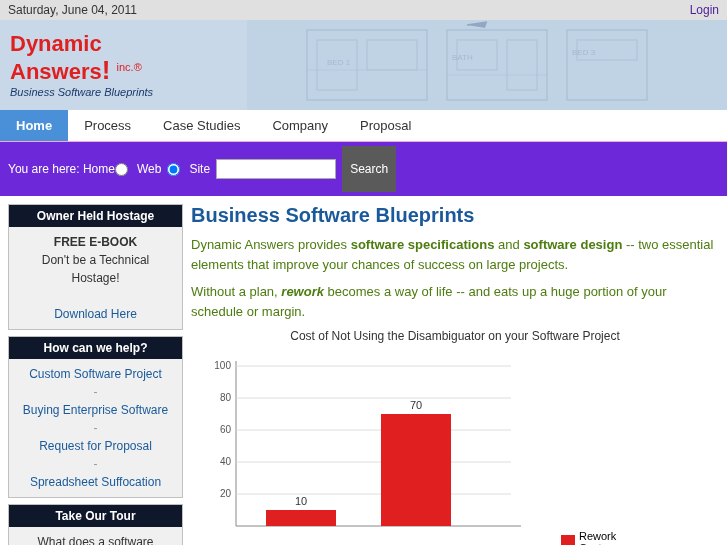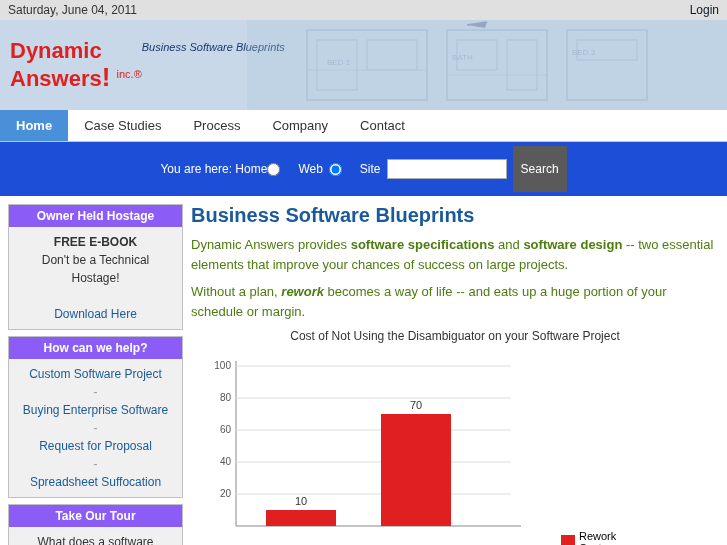--- a/index.html
+++ b/index.html
@@ -1,48 +1,48 @@
 <!DOCTYPE html>
 <html><head>
   <meta charset="utf-8">
   <style>
     * { margin: 0; padding: 0; box-sizing: border-box; }
     body { font-family: Arial, sans-serif; font-size: 13px; background: #fff; width: 727px; overflow-x: hidden; }
 
     
     #top-bar { background: #e0e0e0; display: flex; justify-content: space-between; align-items: center; padding: 3px 8px; font-size: 12px; color: #333; }
-    #login-link { color: #0f172a; text-decoration: none; font-size: 12px; }
+    #login-link { color: #4c1d95; text-decoration: none; font-size: 12px; }
 
     
     #header { background: #c8d8e8; height: 90px; display: flex; align-items: center; padding: 0 10px; overflow: hidden; position: relative; }
-    #logo-area { display: flex; flex-direction: row; }
+    #logo-area { display: flex; flex-direction: column; }
     #logo-text { font-size: 22px; font-weight: bold; color: #1a3a6b; line-height: 1.1; }
     #logo-text span { color: #e02020; }
     #logo-tagline { font-size: 11px; color: #1a3a6b; font-style: italic; margin-top: 2px; }
 
     
     #nav { background: #fff; border-bottom: 1px solid #f9a8d4; display: flex; align-items: flex-start; padding: 0; }
     .nav-item { padding: 8px 16px; font-size: 13px; cursor: pointer; color: #333; text-decoration: none; display: block; }
     .nav-item.active { background: #4a90d9; color: #fff; font-weight: bold; }
 
     
-    #breadcrumb { background: #1d4ed8; color: #fff; padding: 4px 8px; font-size: 12px; display: flex; align-items: center; justify-content: center; }
+    #breadcrumb { background: #6d28d9; color: #fff; padding: 4px 8px; font-size: 12px; display: flex; align-items: center; justify-content: flex-start; }
     #search-area { display: flex; align-items: center; gap: 6px; }
-    .radio-label { color: #fff; font-size: 12px; display: flex; align-items: center; gap: 18px; }
+    .radio-label { color: #fff; font-size: 12px; display: flex; align-items: center; gap: 9px; }
     #search-input { border: 1px solid #aaa; padding: 2px 4px; font-size: 12px; width: 120px; }
     #search-btn { background: #5a5a5a; color: #fff; border: none; padding: 16px 8px; font-size: 12px; cursor: pointer; }
 
     
     #main { display: flex; padding: 8px; gap: 8px; }
 
     
     #sidebar { width: 175px; flex-shrink: 0; display: flex; flex-direction: column; gap: 6px; }
 
     .sidebar-box { border: 1px solid #c0c0c0; background: #f0f0f0; }
-    .sidebar-box-title { background: #8b5cf6; color: #fff; font-weight: bold; font-size: 12px; text-align: center; padding: 4px 6px; }
+    .sidebar-box-title { background: #0f172a; color: #fff; font-weight: bold; font-size: 12px; text-align: center; padding: 4px 6px; }
     .sidebar-box-content { padding: 6px 8px; font-size: 12px; text-align: center; color: #333; line-height: 1.5; }
     .sidebar-box-content a { color: #1a5a9a; text-decoration: none; }
     .sidebar-box-content .free-ebook { font-weight: bold; font-size: 12px; }
     .sidebar-box-content .sep { color: #999; }
 
     
     #content { flex: 1; }
     #content h1 { color: #1a5a9a; font-size: 20px; font-weight: bold; margin-bottom: 8px; }
     #content p { font-size: 13px; color: #4d7c0f; line-height: 1.5; margin-bottom: 8px; }
     #content p strong { font-weight: bold; }
@@ -95,24 +95,24 @@
     <text x="205" y="40" font-size="8" fill="#5070a0">BATH</text>
     <text x="325" y="35" font-size="8" fill="#5070a0">BED 3</text>
 
     <path d="M 220 5 L 240 2 L 238 8 Z" fill="#1a3a6b"></path>
     <line x1="220" y1="5" x2="240" y2="2" stroke="#1a3a6b" stroke-width="1.5"></line>
   </svg>
 </div>
 
 <div id="nav">
   <a class="nav-item active">Home</a>
+  <a class="nav-item">Process</a>
   <a class="nav-item">Case Studies</a>
-  <a class="nav-item">Process</a>
   <a class="nav-item">Company</a>
-  <a class="nav-item">Contact</a>
+  <a class="nav-item">Proposal</a>
 </div>
 
 <div id="breadcrumb">
   <span>You are here:  Home</span>
   <div id="search-area">
     <label class="radio-label">
       <input type="radio" name="search-scope" style="">
       <span>Web</span>
     </label>
     <label class="radio-label">

